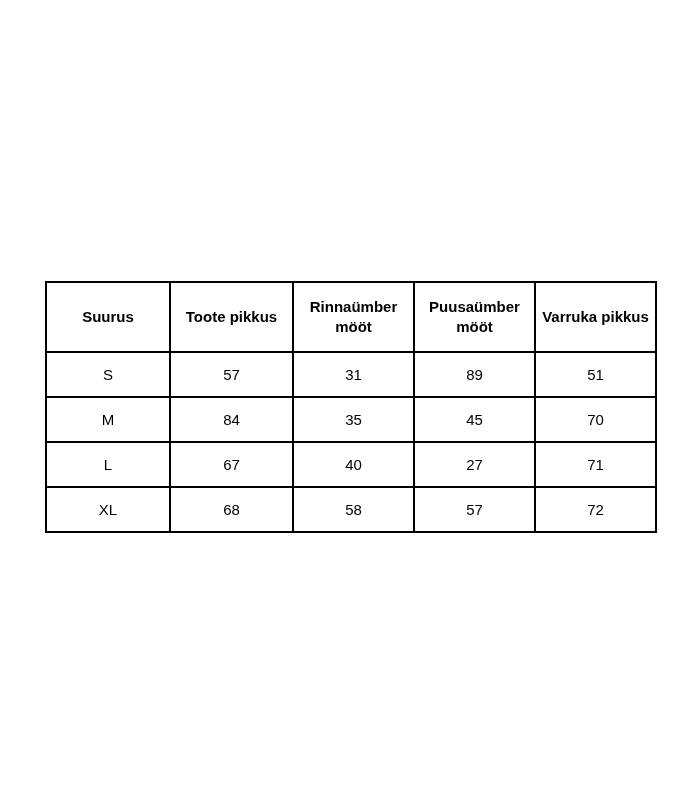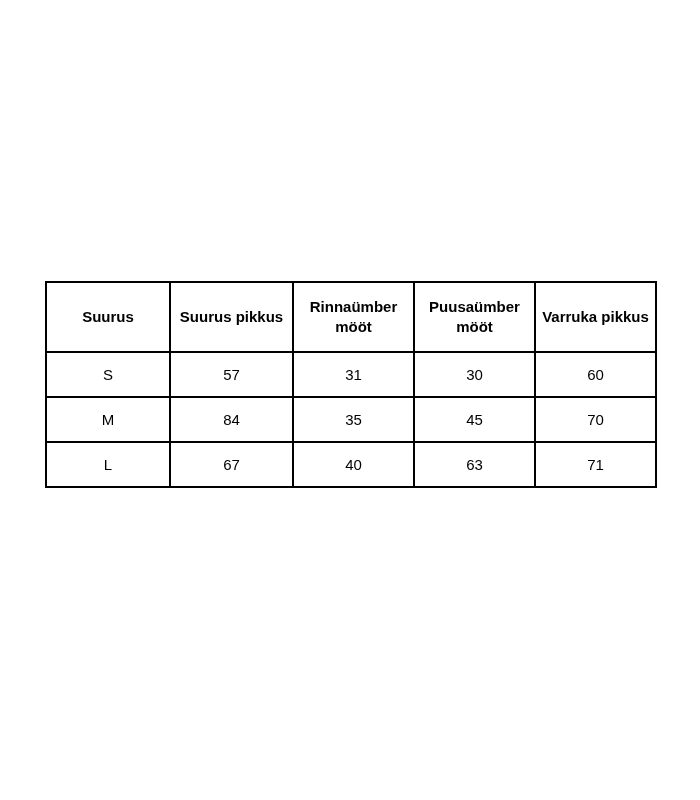--- a/index.html
+++ b/index.html
@@ -68,44 +68,51 @@
       <colgroup>
         <col class="c0">
           <col class="c1">
           <col class="c2">
           <col class="c3">
           <col class="c4">
       </colgroup>
       <thead>
         <tr>
           <th>Suurus</th>
-          <th>Suurus pikkus</th>
+          <th>Toote pikkus</th>
           <th>Rinnaümber mööt</th>
           <th>Puusaümber mööt</th>
           <th>Varruka pikkus</th>
         </tr>
       </thead>
       <tbody>
         <tr>
           <td>S</td>
           <td>57</td>
           <td>31</td>
-          <td>30</td>
-          <td>60</td>
+          <td>89</td>
+          <td>51</td>
         </tr>
         <tr>
           <td>M</td>
           <td>84</td>
           <td>35</td>
           <td>45</td>
           <td>70</td>
         </tr>
         <tr>
           <td>L</td>
           <td>67</td>
           <td>40</td>
-          <td>63</td>
+          <td>27</td>
           <td>71</td>
+        </tr>
+        <tr>
+          <td>XL</td>
+          <td>68</td>
+          <td>58</td>
+          <td>57</td>
+          <td>72</td>
         </tr>
       </tbody>
     </table>
   </div>
 </div>
 
 </body></html>

